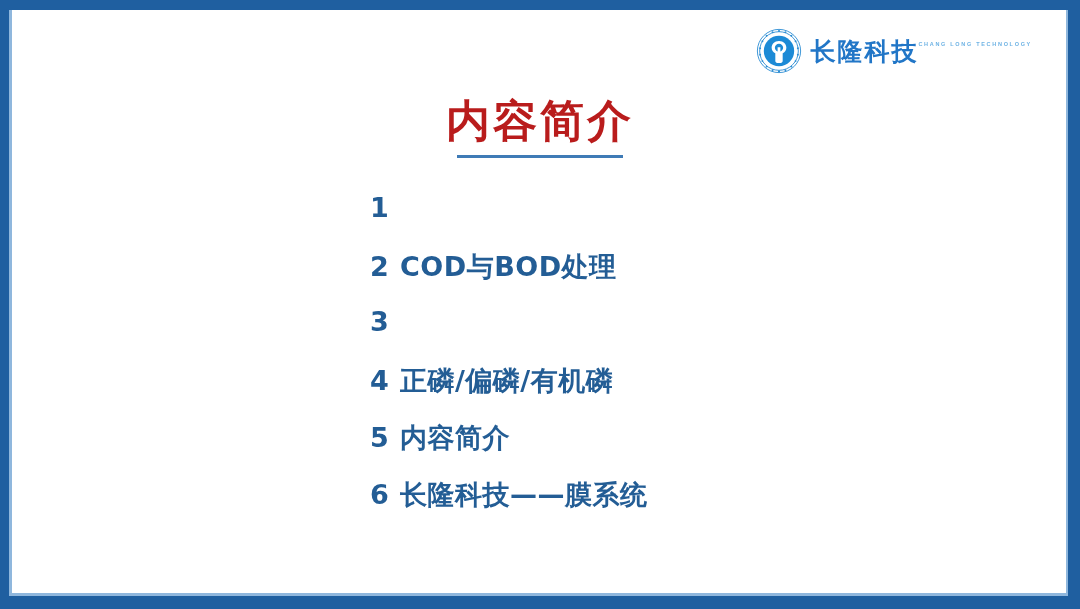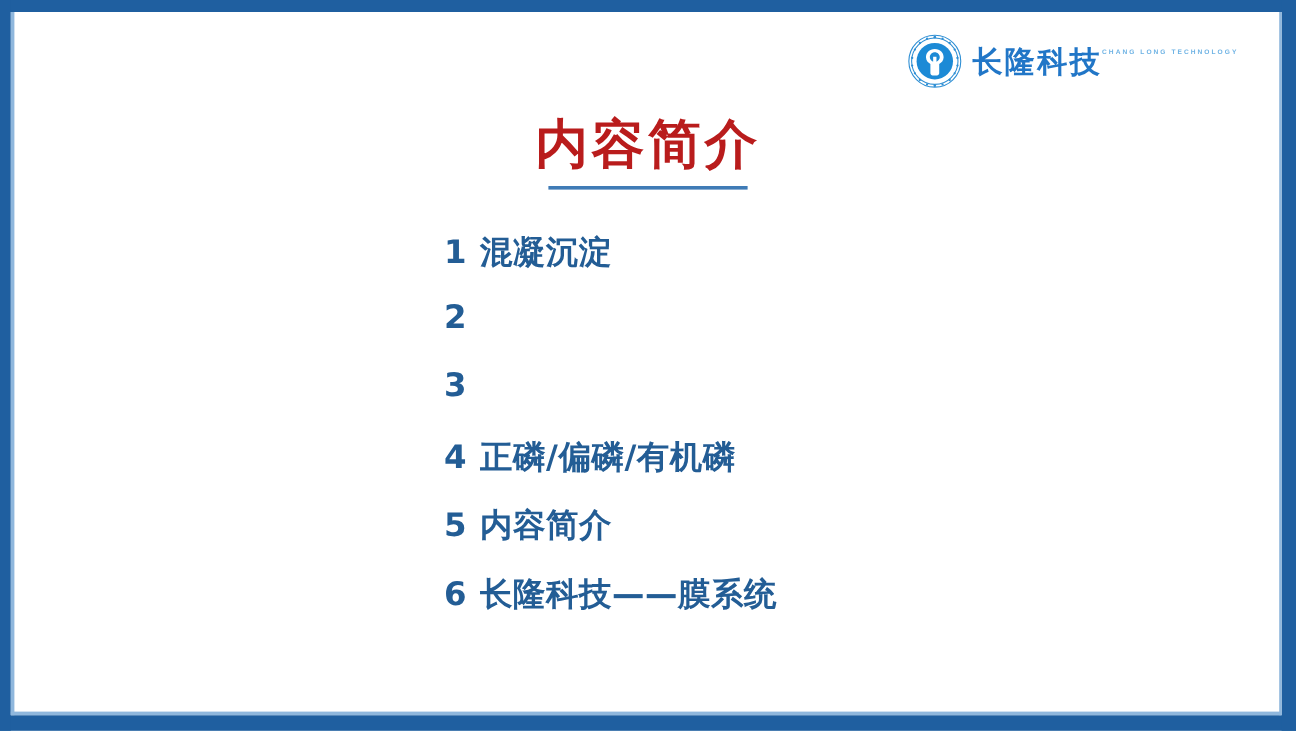--- a/index.html
+++ b/index.html
@@ -193,25 +193,25 @@
 
   <div class="title-wrap">
     <span class="title">内容简介</span>
   </div>
   <div class="title-underline"></div>
 
   <div class="agenda">
 
     <div class="agenda-item">
       <span class="agenda-num">1</span>
-      <span class="agenda-label">混凝沉淀</span>
     </div>
 
     <div class="agenda-item">
       <span class="agenda-num">2</span>
+      <span class="agenda-label">COD与BOD处理</span>
     </div>
 
     <div class="agenda-item">
       <span class="agenda-num">3</span>
     </div>
 
     <div class="agenda-item">
       <span class="agenda-num">4</span>
       <span class="agenda-label">正磷/偏磷/有机磷</span>
     </div>

